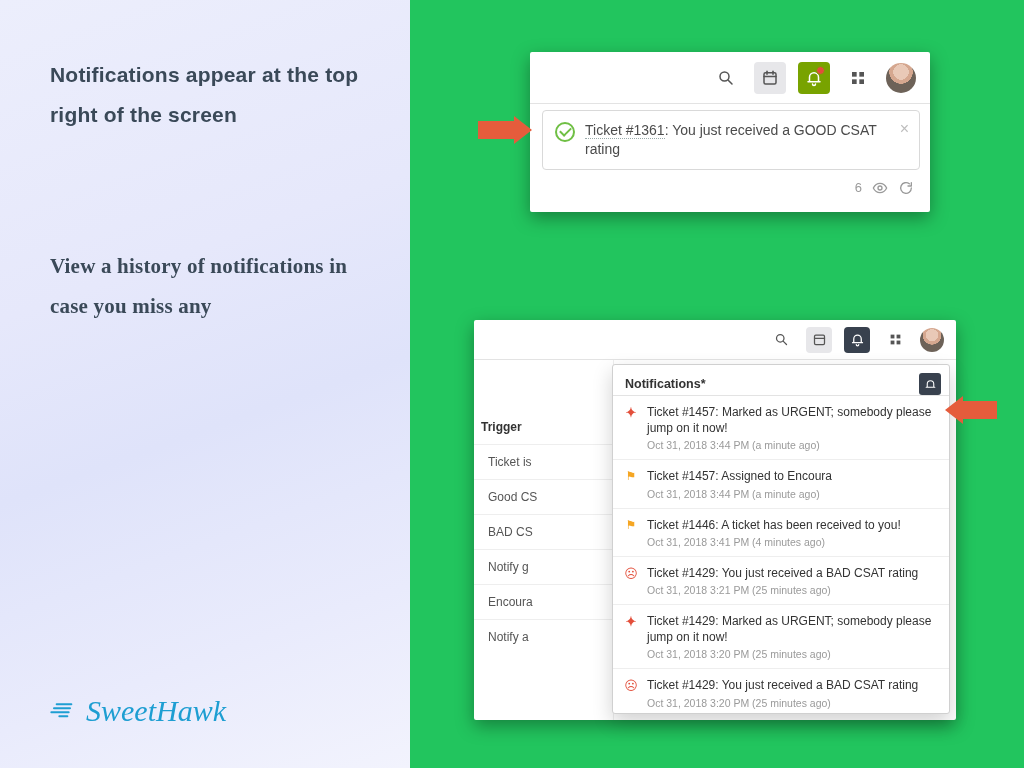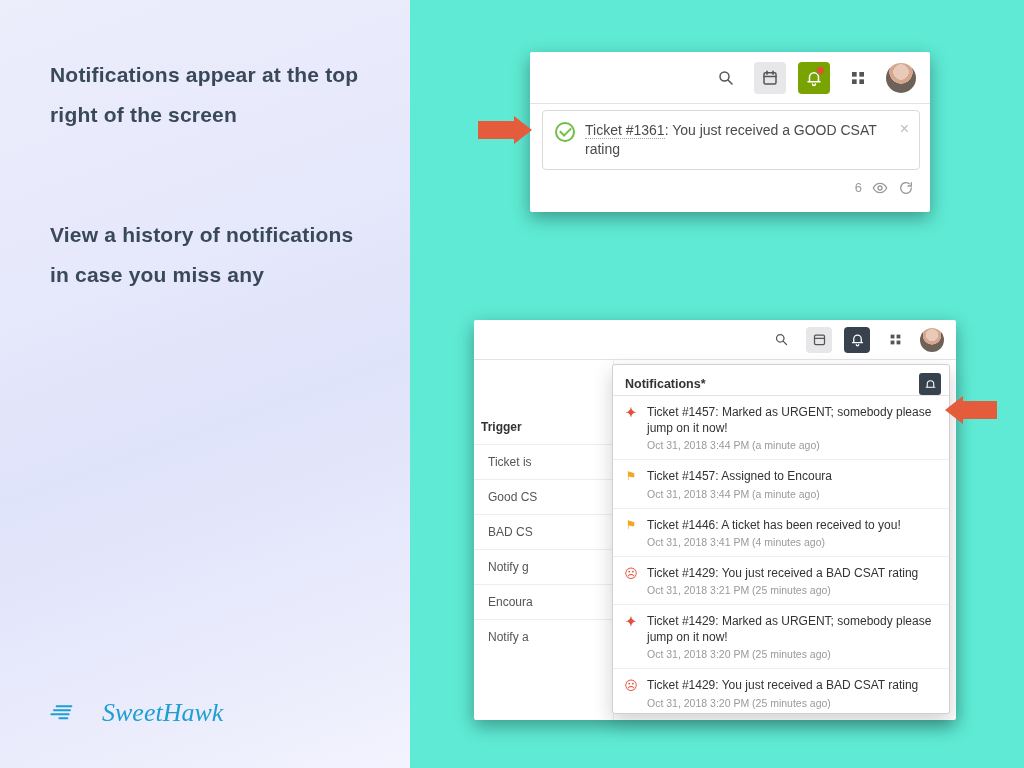--- a/index.html
+++ b/index.html
@@ -8,42 +8,42 @@
   .left-panel {
     width: 410px;
     height: 100%;
     background: linear-gradient(160deg, #eceefc 0%, #e6e8fb 35%, #dfe3fa 55%, #e9ebfc 80%, #f2f3fd 100%);
     position: relative;
     padding: 55px 40px 16px 50px;
   }
   .right-panel {
     flex: 1;
     height: 100%;
-    background: #5eead4;
+    background: #22c55e;
     position: relative;
   }
   .headline {
     color: #3a4958;
     font-size: 21px;
     font-weight: 700;
     line-height: 1.9;
     letter-spacing: 0.2px;
   }
-  .headline-2 { margin-top: 80px; }
+  .headline-2 { margin-top: 112px; font-family: Liberation Serif, serif; }
   .logo {
     position: absolute;
     left: 50px;
     bottom: 40px;
     color: #1e9ed2;
-    font-size: 26px;
+    font-size: 30px;
     font-style: italic;
     font-family: "Brush Script MT", "Segoe Script", cursive;
     display: flex;
     align-items: center;
-    gap: 20px;
+    gap: 4px;
   }
   .logo svg { width: 32px; height: 24px; }
 
   
   .shot {
     position: absolute;
     background: #fff;
     border-radius: 2px;
     box-shadow: 0 6px 18px rgba(0,0,0,0.35);
   }

